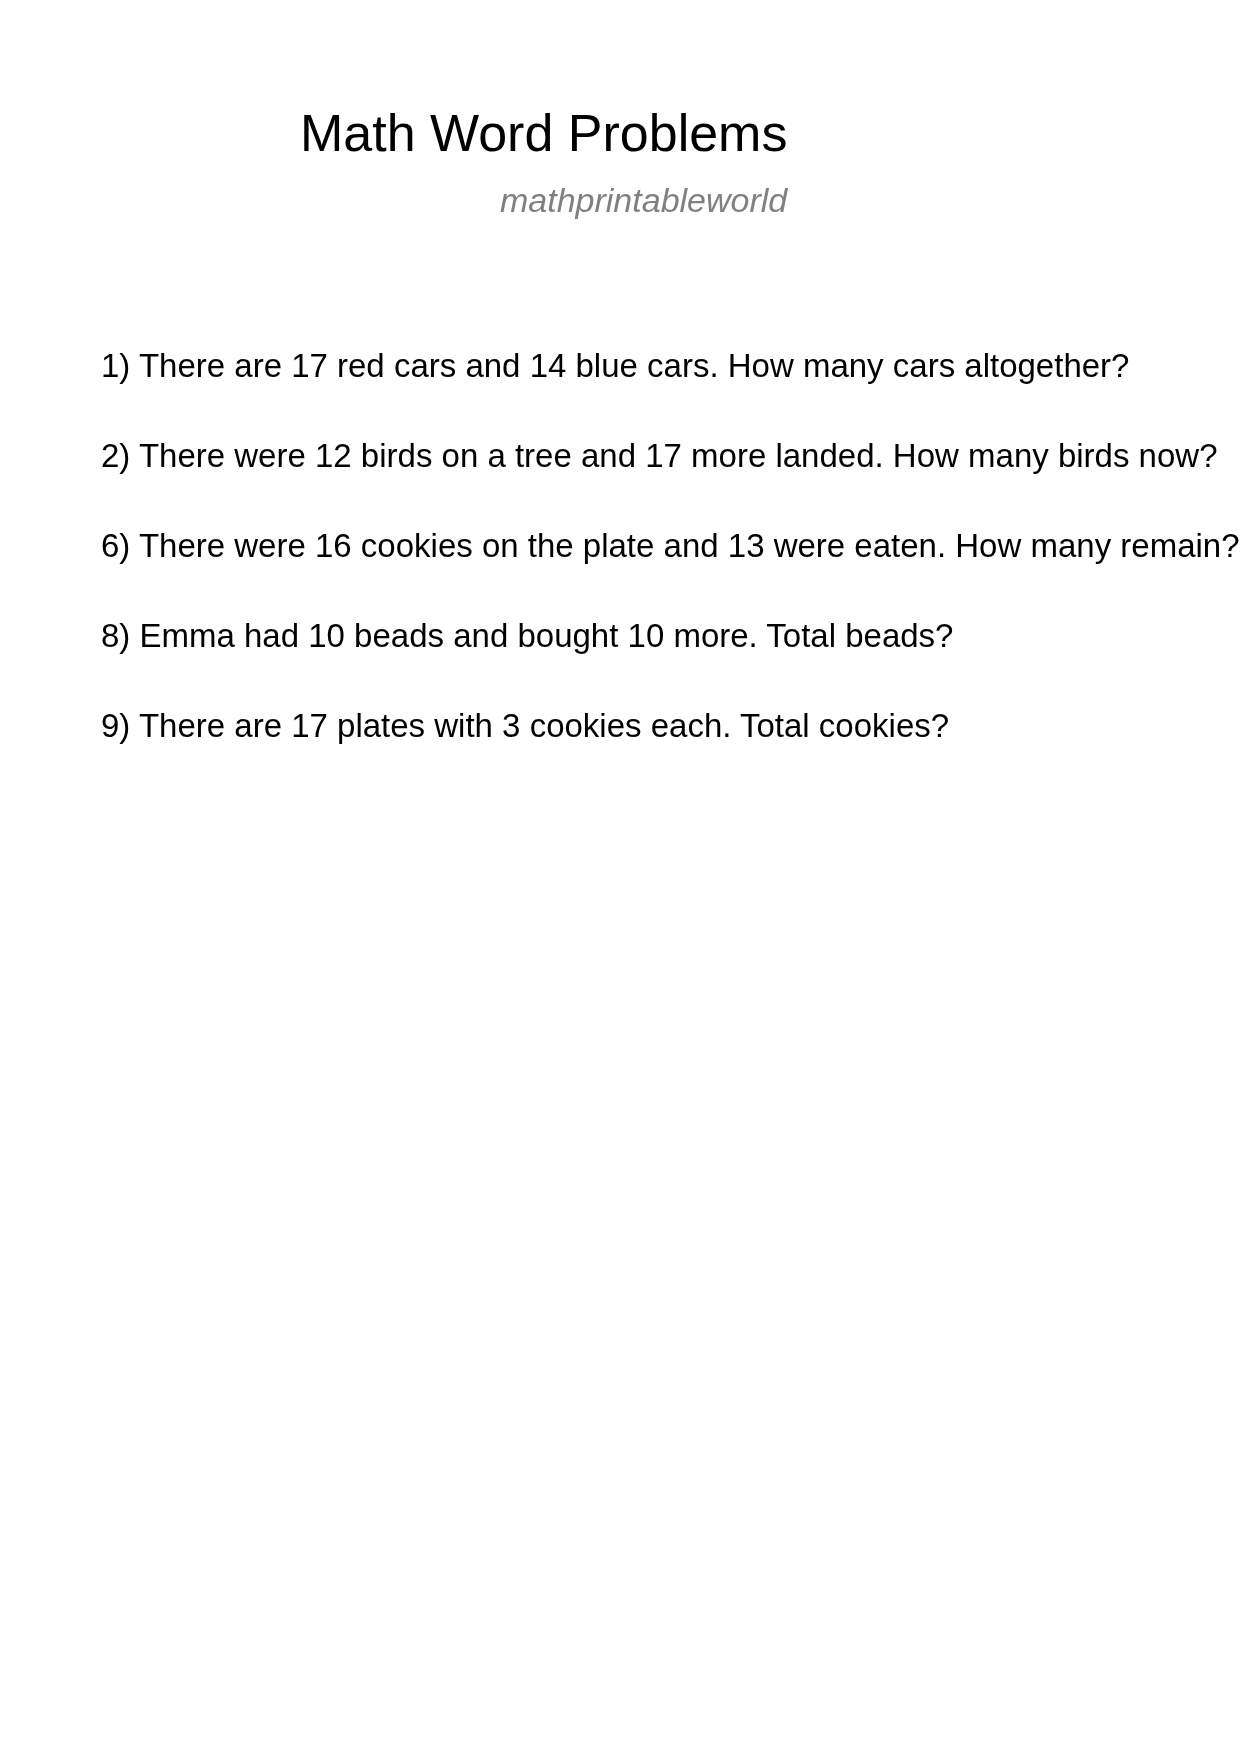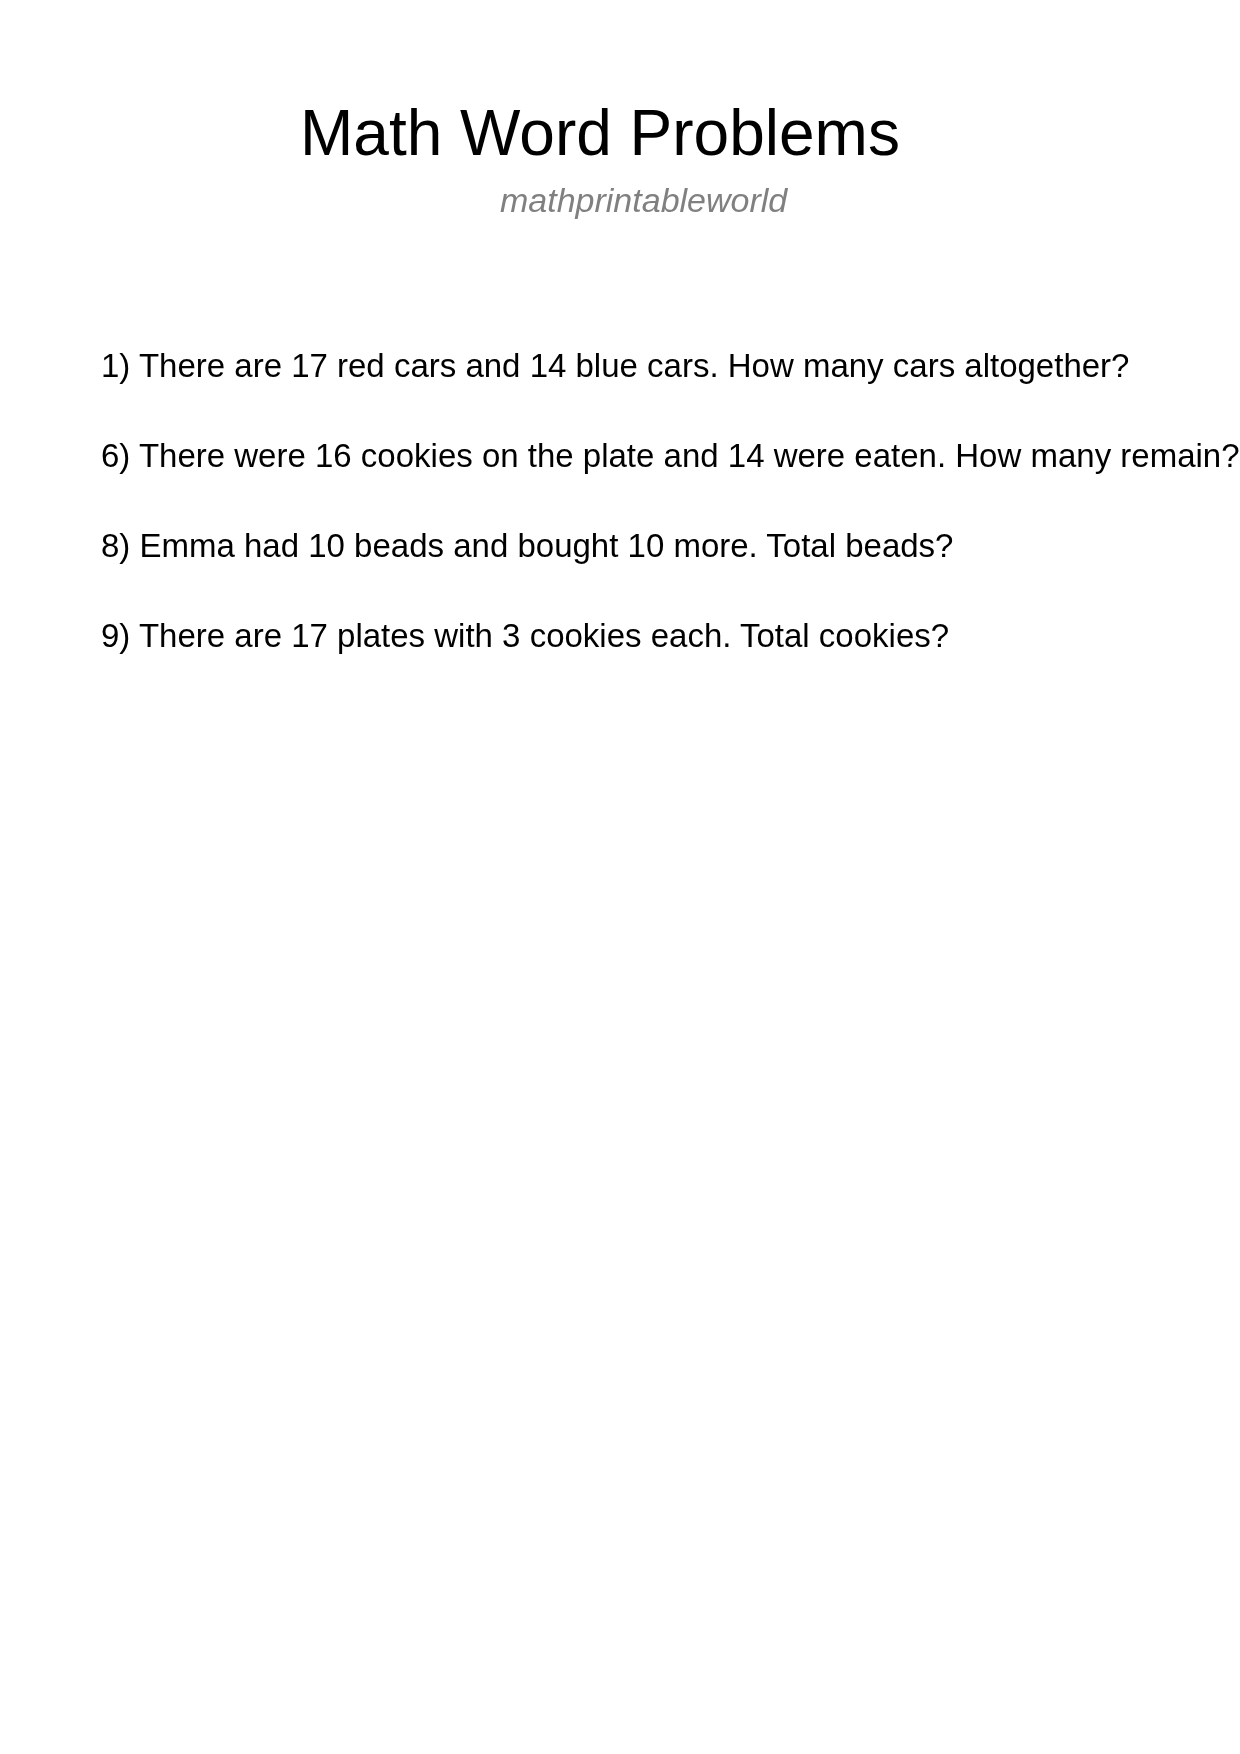--- a/index.html
+++ b/index.html
@@ -20,21 +20,21 @@
       left: 0; top: 0;
       width: 1240px;
       height: 1754px;
       overflow: hidden;
       background: #ffffff;
     }
     .title {
       position: absolute;
       left: 300px;
       top: 98px;
-      font-size: 64px;
+      font-size: 52px;
       line-height: 70px;
       white-space: nowrap;
       margin: 0;
       font-weight: normal;
       color: #000000;
     }
     .subtitle {
       position: absolute;
       left: 500px;
       top: 180px;
@@ -62,17 +62,18 @@
   </style>
 </head>
 <body>
 
 <div class="page">
   <h1 class="title">Math Word Problems</h1>
   <div class="subtitle">mathprintableworld</div>
 
   <ol class="problems">
     <li class="problem">1) There are 17 red cars and 14 blue cars. How many cars altogether?</li>
-    <li class="problem">6) There were 16 cookies on the plate and 14 were eaten. How many remain?</li>
+    <li class="problem">2) There were 12 birds on a tree and 17 more landed. How many birds now?</li>
+    <li class="problem">6) There were 16 cookies on the plate and 13 were eaten. How many remain?</li>
     <li class="problem">8) Emma had 10 beads and bought 10 more. Total beads?</li>
     <li class="problem">9) There are 17 plates with 3 cookies each. Total cookies?</li>
   </ol>
 </div>
 
 </body></html>

